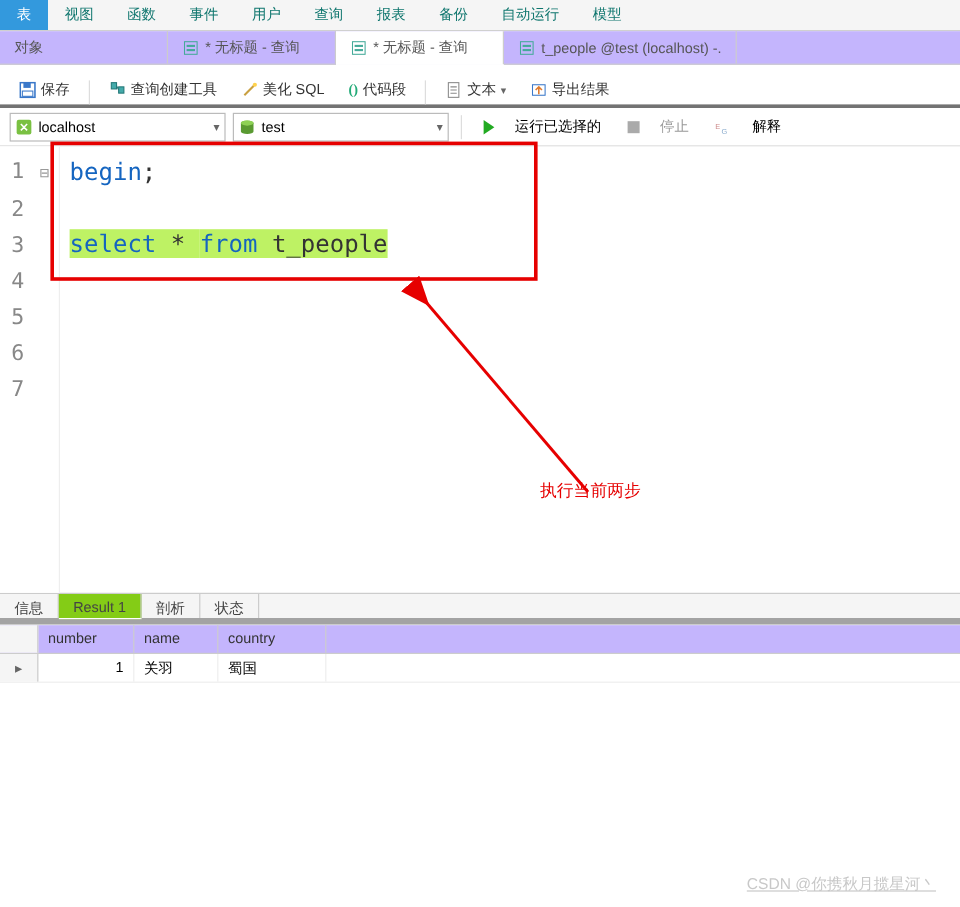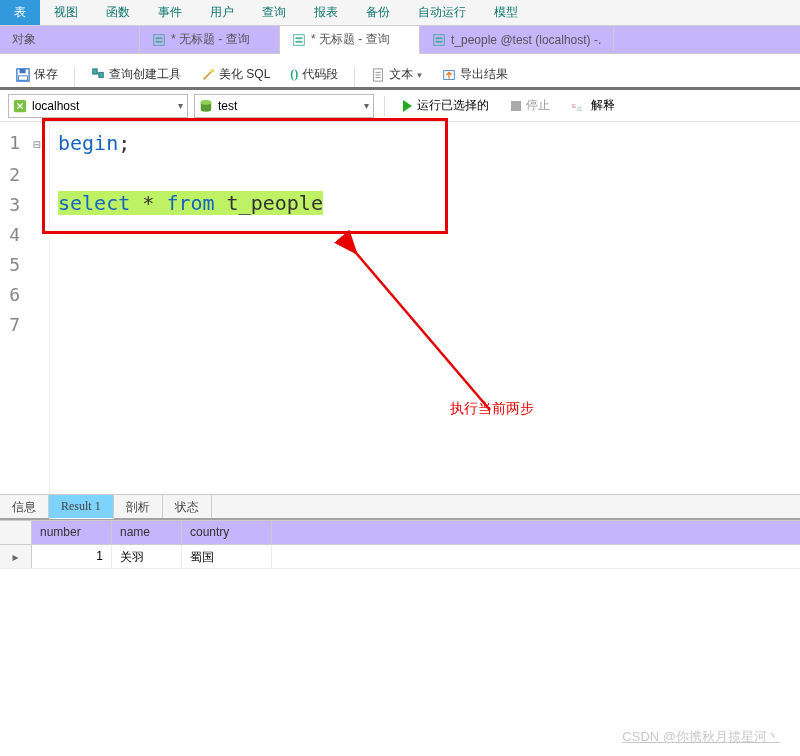--- a/index.html
+++ b/index.html
@@ -14,39 +14,39 @@
     .tab.active { background: #fff; border-bottom: 1px solid #fff; margin-bottom: -1px; }
     .tab-icon-width { width: 14px; height: 14px; display: inline-flex; }
     
     .toolbar { display: flex; align-items: flex-end; height: 36px; padding: 0 8px; gap: 4px; border-bottom: 3px solid #737373; }
     .tool-btn { display: flex; align-items: center; gap: 4px; padding: 4px 8px; cursor: pointer; color: #333; border-radius: 3px; }
     .tool-sep { width: 1px; height: 20px; background: #ddd; margin: 0 4px; }
     
     .connection-bar { display: flex; align-items: center; height: 32px; padding: 0 8px; gap: 6px; border-bottom: 1px solid #e0e0e0; }
     .combo { display: flex; align-items: center; border: 1px solid #bbb; background: #fff; height: 24px; width: 180px; padding: 0 4px; gap: 5px; cursor: pointer; }
     .combo-arrow { margin-left: auto; color: #666; font-size: 10px; }
-    .run-btn { display: flex; align-items: center; gap: 5px; padding: 3px 8px; cursor: pointer; }
+    .run-btn { display: flex; align-items: center; gap: 17px; padding: 3px 8px; cursor: pointer; }
     .run-triangle { width: 0; height: 0; border-left: 9px solid #2a2; border-top: 6px solid transparent; border-bottom: 6px solid transparent; }
     .stop-sq { width: 10px; height: 10px; background: #aaa; }
     
     .editor-wrap { display: flex; height: 372px; position: relative; }
     .gutter { width: 50px; background: #fff; border-right: 1px solid #eee; text-align: right; padding: 6px 8px 0 0; color: #888; font-family: Consolas, monospace; font-size: 18px; line-height: 30px; }
     .gutter .fold { color: #999; display: inline-block; width: 10px; font-size: 13px; }
     .code { flex: 1; padding: 6px 0 0 8px; font-family: Consolas, monospace; font-size: 20px; line-height: 30px; position: relative; }
     .code-line { white-space: pre; height: 30px; }
     .kw { color: #1565c0; }
     .sel-hl { background: #bef264; }
     .ident { color: #333; }
     
     .red-box { position: absolute; left: 42px; top: 118px; width: 406px; height: 116px; border: 3px solid #e60000; pointer-events: none; }
     .annotation-text { position: absolute; left: 450px; top: 400px; color: #e60000; font-size: 14px; text-align: right; }
     
-    .result-tabs { display: flex; border-top: 1px solid #ccc; border-bottom: 2px solid #a3a3a3; height: 26px; background: #f5f5f5; }
+    .result-tabs { display: flex; border-top: 1px solid #ccc; border-bottom: 5px solid #a3a3a3; height: 26px; background: #f5f5f5; }
     .rtab { padding: 4px 12px; border-right: 1px solid #ccc; cursor: pointer; color: #444; }
-    .rtab.active { background: #7dd3fc; border-bottom: 1px solid #fff; margin-bottom: -1px; font-family: Liberation Serif, serif; }
+    .rtab.active { background: #84cc16; border-bottom: 1px solid #fff; margin-bottom: -1px; }
     
     .grid-wrap { border-top: 1px solid #ccc; }
     .grid-header { display: flex; background: #c4b5fd; border-bottom: 1px solid #ccc; height: 24px; }
     .grid-rowhead { width: 32px; border-right: 1px solid #ccc; background:#f5f5f5; display:flex; align-items:center; justify-content:center; }
     .gh-cell { border-right: 1px solid #ccc; padding: 4px 8px; color: #333; }
     .col-num { width: 80px; }
     .col-name { width: 70px; }
     .col-country { width: 90px; }
     .grid-row { display: flex; height: 24px; border-bottom: 1px solid #eee; }
     .gd-cell { border-right: 1px solid #eee; padding: 4px 8px; }

